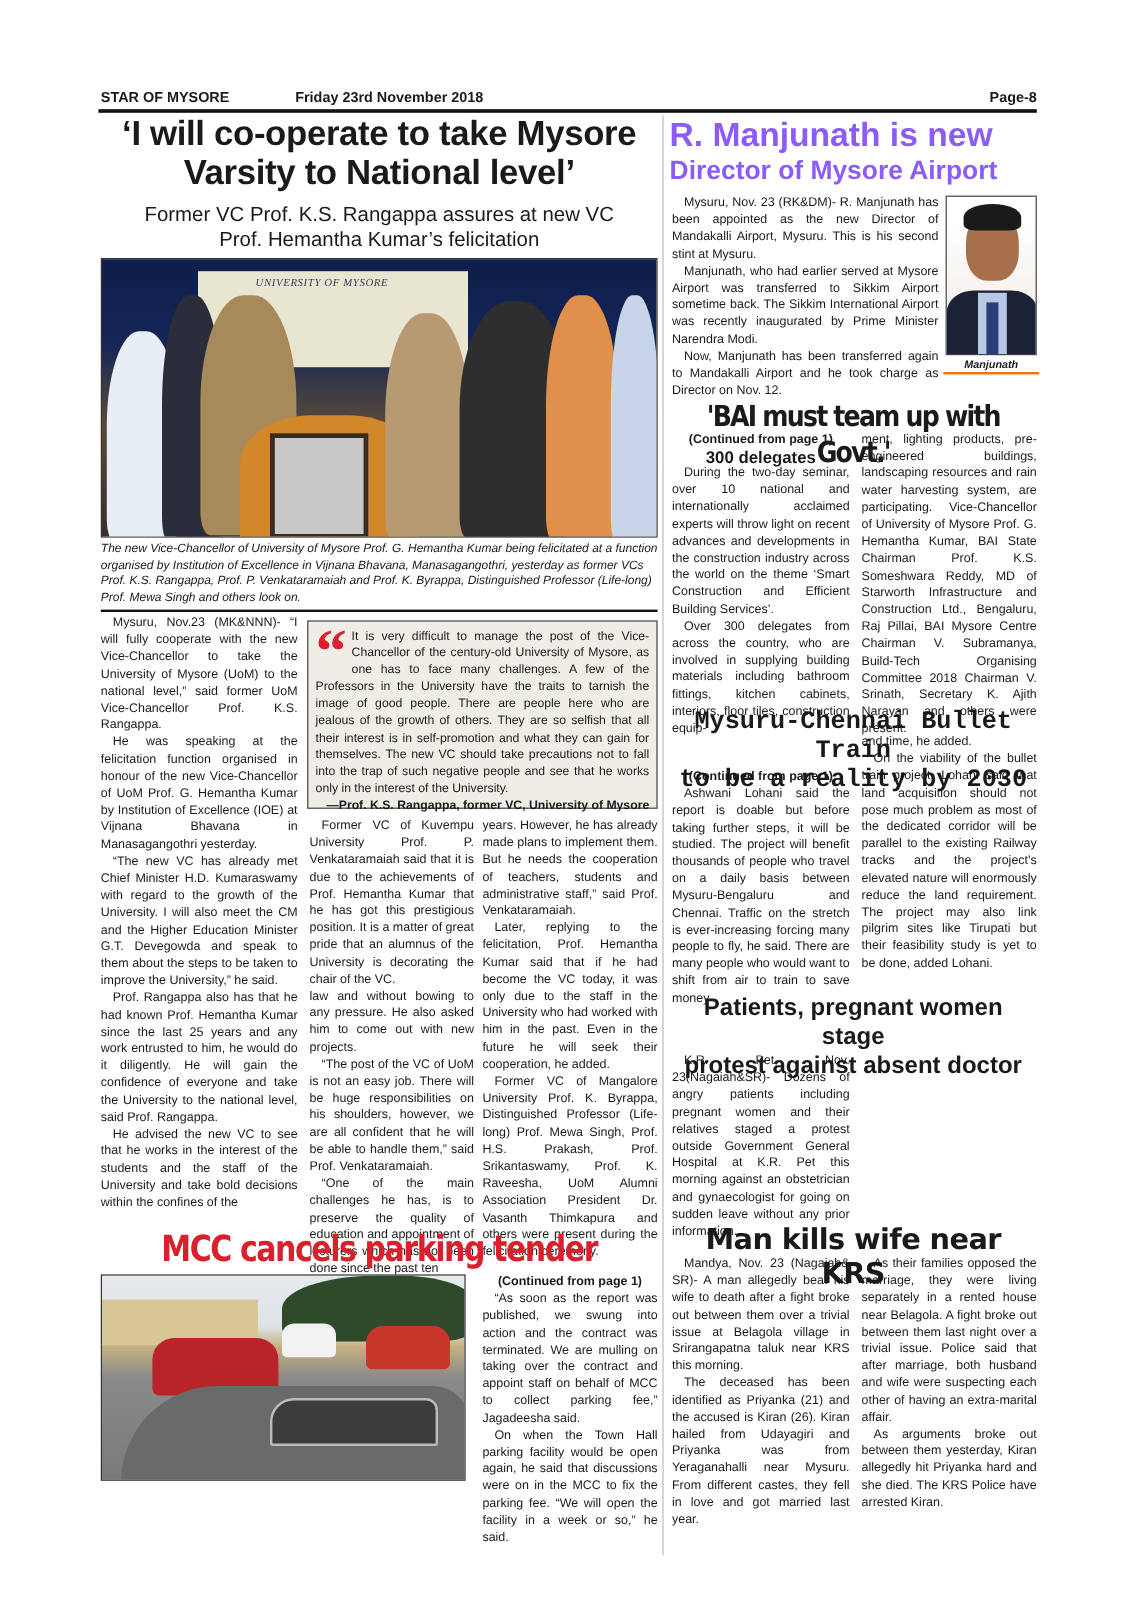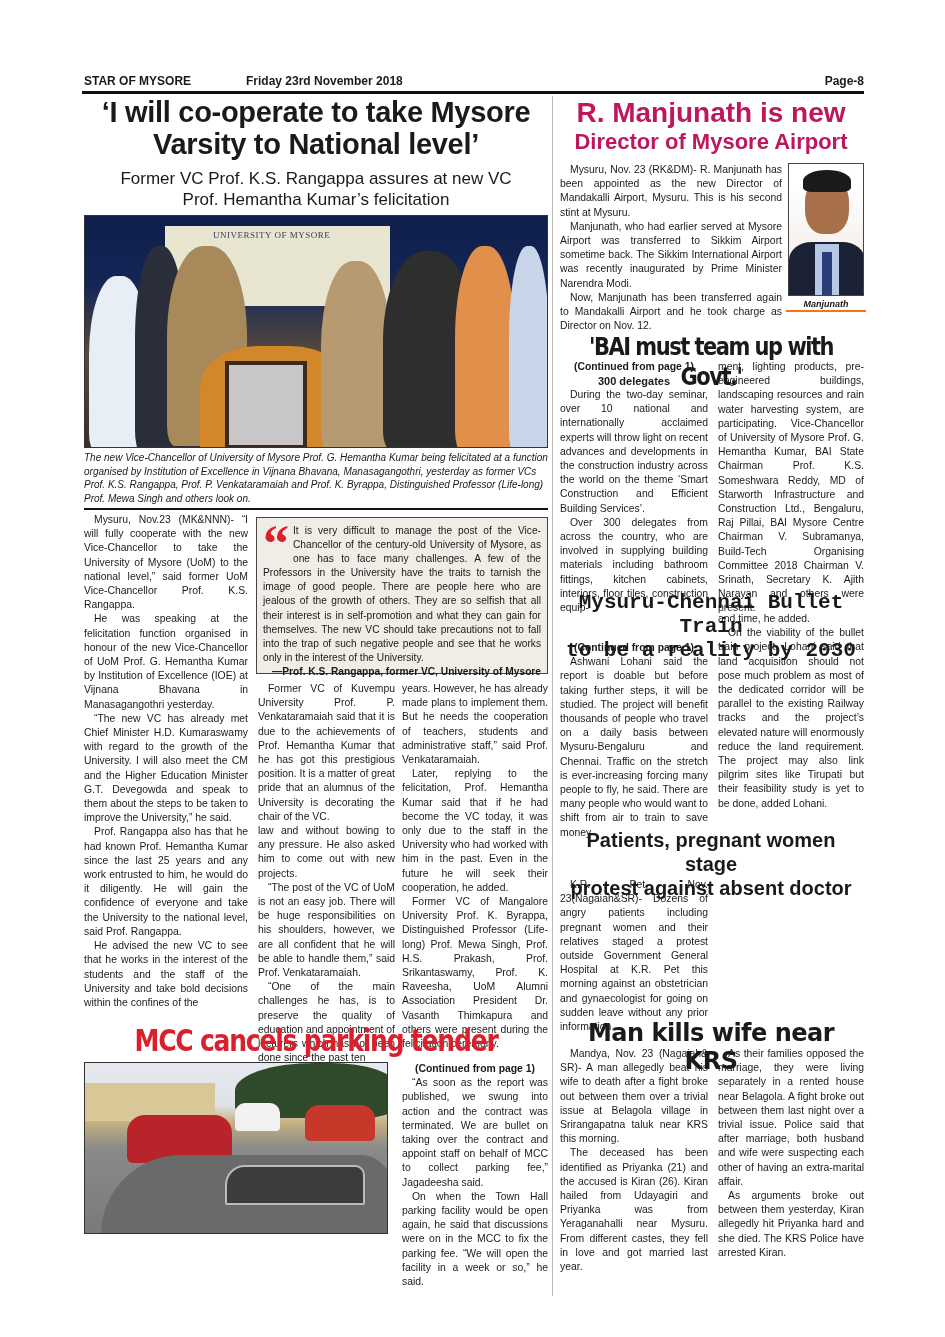--- a/index.html
+++ b/index.html
@@ -7,21 +7,21 @@
   .abs { position: absolute; }
   .masthead { left: 84px; top: 74px; width: 780px; height: 16px; font-size: 12px; font-weight: bold; }
   .masthead .paper { position: absolute; left: 0; top: 0; }
   .masthead .date { position: absolute; left: 162px; top: 0; }
   .masthead .page { position: absolute; right: 0; top: 0; }
   .rule-top { left: 82px; top: 91px; width: 782px; height: 3px; background: #111; }
 
   .headline-main { left: 84px; top: 96px; width: 464px; text-align: center; font-size: 29px; font-weight: bold; line-height: 32px; letter-spacing: -0.3px; }
   .subhead-main { left: 84px; top: 168px; width: 464px; text-align: center; font-size: 17px; line-height: 21px; }
 
-  .photo-main { left: 84px; top: 215px; width: 464px; height: 233px; background: linear-gradient(180deg, #0f1e4a 0%, #132657 30%, #5a4a3a 60%, #3a2e2a 100%); overflow: hidden; border: 1px solid #333; }
+  .photo-main { left: 84px; top: 215px; width: 464px; height: 233px; background: linear-gradient(180deg, #0f1e4a 0%, #132657 30%, #5a4a3a 60%, #3a2e2a 100%); overflow: hidden; border: 1px solid #333; font-style: italic; }
   .photo-main .banner { position: absolute; left: 80px; top: 10px; width: 225px; height: 80px; background: #e8e6d0; }
   .photo-main .banner-text { position: absolute; left: 128px; top: 14px; font-family: "Liberation Serif", serif; font-size: 9px; color: #3a3a60; letter-spacing: 0.5px; }
   .photo-main .person { position: absolute; border-radius: 45% 45% 10% 10%; }
   .photo-main .frame { position: absolute; left: 140px; top: 145px; width: 82px; height: 88px; background: #c8c8c8; border: 4px solid #3a2a20; }
   .photo-main .shawl { position: absolute; left: 115px; top: 130px; width: 150px; height: 103px; background: #d2882a; border-radius: 40% 40% 0 0; }
 
   .caption-main { left: 84px; top: 451px; width: 464px; font-size: 10px; font-style: italic; font-weight: normal; line-height: 13.5px; }
   .rule-cap { left: 84px; top: 508px; width: 464px; height: 2px; background: #111; }
 
   .col { font-size: 10.4px; line-height: 14.2px; text-align: justify; }
@@ -29,21 +29,21 @@
   .col1 { left: 84px; top: 513px; width: 164px; }
   .col2 { left: 258px; top: 682px; width: 137px; }
   .col3 { left: 402px; top: 682px; width: 146px; }
 
   .quote-box { left: 256px; top: 517px; width: 292px; height: 157px; background: #efede6; border: 1px solid #444; padding: 6px 6px 4px 6px; font-size: 10.2px; line-height: 14.1px; text-align: justify; }
   .quote-mark { float: left; font-family: "Liberation Serif", serif; font-size: 52px; line-height: 36px; height: 28px; color: #d9202c; font-weight: bold; margin: 2px 4px 0 0; }
   .quote-attr { text-align: right; font-weight: bold; }
 
   .vrule { left: 552px; top: 96px; width: 1px; height: 1200px; background: #bbb; }
 
-  .head-red { left: 558px; top: 97px; width: 306px; text-align: center; color: #be185d; font-weight: bold; }
+  .head-red { left: 558px; top: 97px; width: 306px; color: #8b5cf6; font-weight: bold; }
   .head-red .l1 { font-size: 28px; line-height: 32px; }
   .head-red .l2 { font-size: 22px; line-height: 26px; }
   .mj-text { left: 560px; top: 163px; width: 222px; }
   .mj-photo { left: 788px; top: 163px; width: 76px; height: 133px; border: 1px solid #444; background: linear-gradient(180deg, #ffffff 0%, #ffffff 15%, #f0e8e0 100%); overflow: hidden; }
   .mj-photo .face { position: absolute; left: 16px; top: 12px; width: 44px; height: 58px; background: #a8704a; border-radius: 45% 45% 40% 40%; }
   .mj-photo .hair { position: absolute; left: 14px; top: 6px; width: 48px; height: 22px; background: #1a1a1a; border-radius: 50% 50% 20% 20%; }
   .mj-photo .suit { position: absolute; left: 0; top: 78px; width: 76px; height: 60px; background: #1b2236; border-radius: 30% 30% 0 0; }
   .mj-photo .shirt { position: absolute; left: 26px; top: 80px; width: 24px; height: 55px; background: #b8c8e4; }
   .mj-photo .tie { position: absolute; left: 33px; top: 88px; width: 10px; height: 45px; background: #2a3f7a; }
   .mj-caption { left: 786px; top: 299px; width: 80px; text-align: center; font-size: 9px; font-style: italic; font-weight: bold; border-bottom: 2px solid #f97316; padding-bottom: 1px; }
@@ -153,21 +153,21 @@
   <div class="shirt"></div>
   <div class="tie"></div>
   <div class="face"></div>
   <div class="hair"></div>
 </div>
 <div class="abs mj-caption">Manjunath</div>
 
 <div class="abs head-bai">'BAI must team up with Govt.'</div>
 <div class="abs bai-sub">
   <div>(Continued from page 1)</div>
-  <div style="font-size:11px">300 delegates</div>
+  <div style="font-size:14px">300 delegates</div>
 </div>
 <div class="abs col bai-c1">
   <p>During the two-day seminar, over 10 national and internationally acclaimed experts will throw light on recent advances and developments in the construction industry across the world on the theme ‘Smart Construction and Efficient Building Services’.</p>
   <p>Over 300 delegates from across the country, who are involved in supplying building materials including bathroom fittings, kitchen cabinets, interiors, floor tiles, construction equip-</p>
 </div>
 <div class="abs col bai-c2">
   <p style="text-indent:0">ment, lighting products, pre-engineered buildings, landscaping resources and rain water harvesting system, are participating. Vice-Chancellor of University of Mysore Prof. G. Hemantha Kumar, BAI State Chairman Prof. K.S. Someshwara Reddy, MD of Starworth Infrastructure and Construction Ltd., Bengaluru, Raj Pillai, BAI Mysore Centre Chairman V. Subramanya, Build-Tech Organising Committee 2018 Chairman V. Srinath, Secretary K. Ajith Narayan and others were present.</p>
 </div>
 
 <div class="abs head-black head-train">
@@ -208,15 +208,15 @@
   <div class="gate"></div>
   <div class="trees"></div>
   <div class="car-white"></div>
   <div class="car-red2"></div>
   <div class="car-red1"></div>
   <div class="car-grey"></div>
   <div class="window"></div>
 </div>
 <div class="abs col mcc-text">
   <p class="mcc-sub">(Continued from page 1)</p>
-  <p>“As soon as the report was published, we swung into action and the contract was terminated. We are bullet on taking over the contract and appoint staff on behalf of MCC to collect parking fee,” Jagadeesha said.</p>
+  <p>“As soon as the report was published, we swung into action and the contract was terminated. We are mulling on taking over the contract and appoint staff on behalf of MCC to collect parking fee,” Jagadeesha said.</p>
   <p>On when the Town Hall parking facility would be open again, he said that discussions were on in the MCC to fix the parking fee. “We will open the facility in a week or so,” he said.</p>
 </div>
 
 </body></html>

